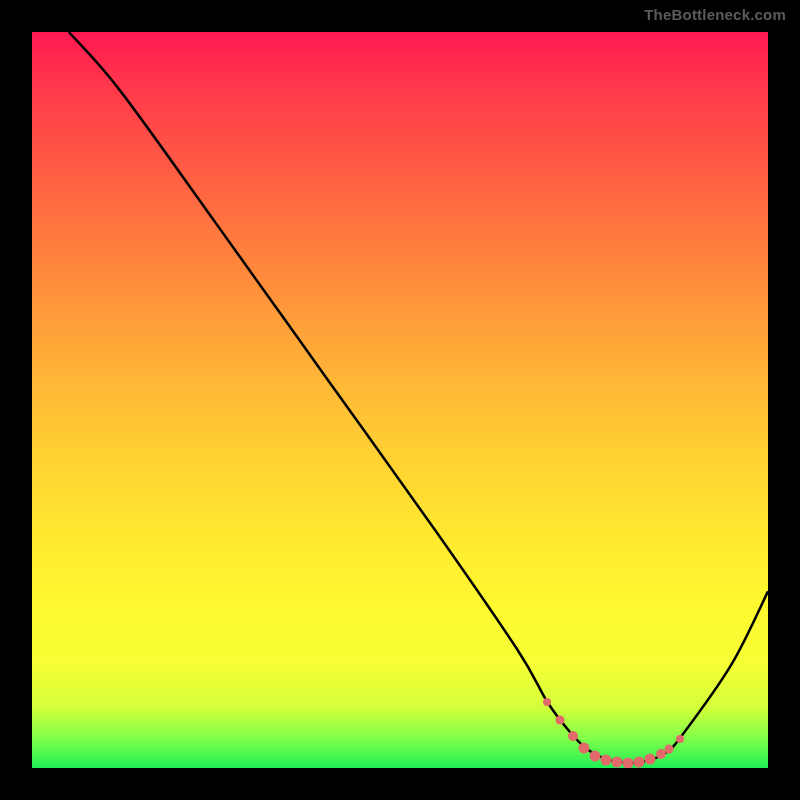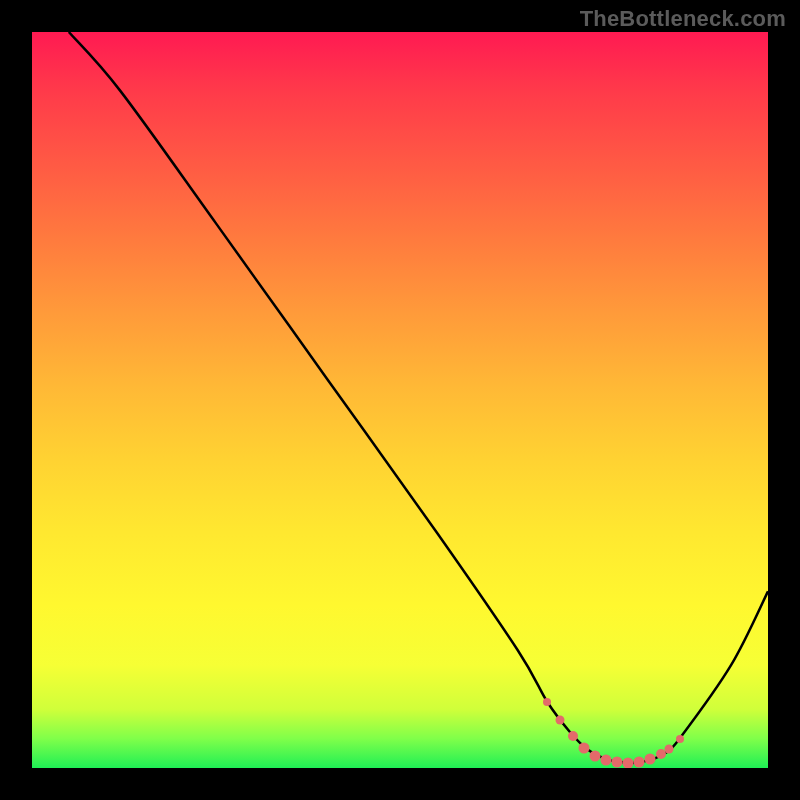--- a/index.html
+++ b/index.html
@@ -9,21 +9,21 @@
     background: #000000;
     position: relative;
     font-family: Arial, sans-serif;
     overflow: hidden;
   }
   .watermark {
     position: absolute;
     top: 6px;
     right: 14px;
     color: #5b5b5b;
-    font-size: 22px;
+    font-size: 15px;
     font-weight: bold;
     z-index: 10;
     letter-spacing: 0.2px;
   }
   .plot-area {
     position: absolute;
     left: 32px;
     top: 32px;
     width: 736px;
     height: 736px;

